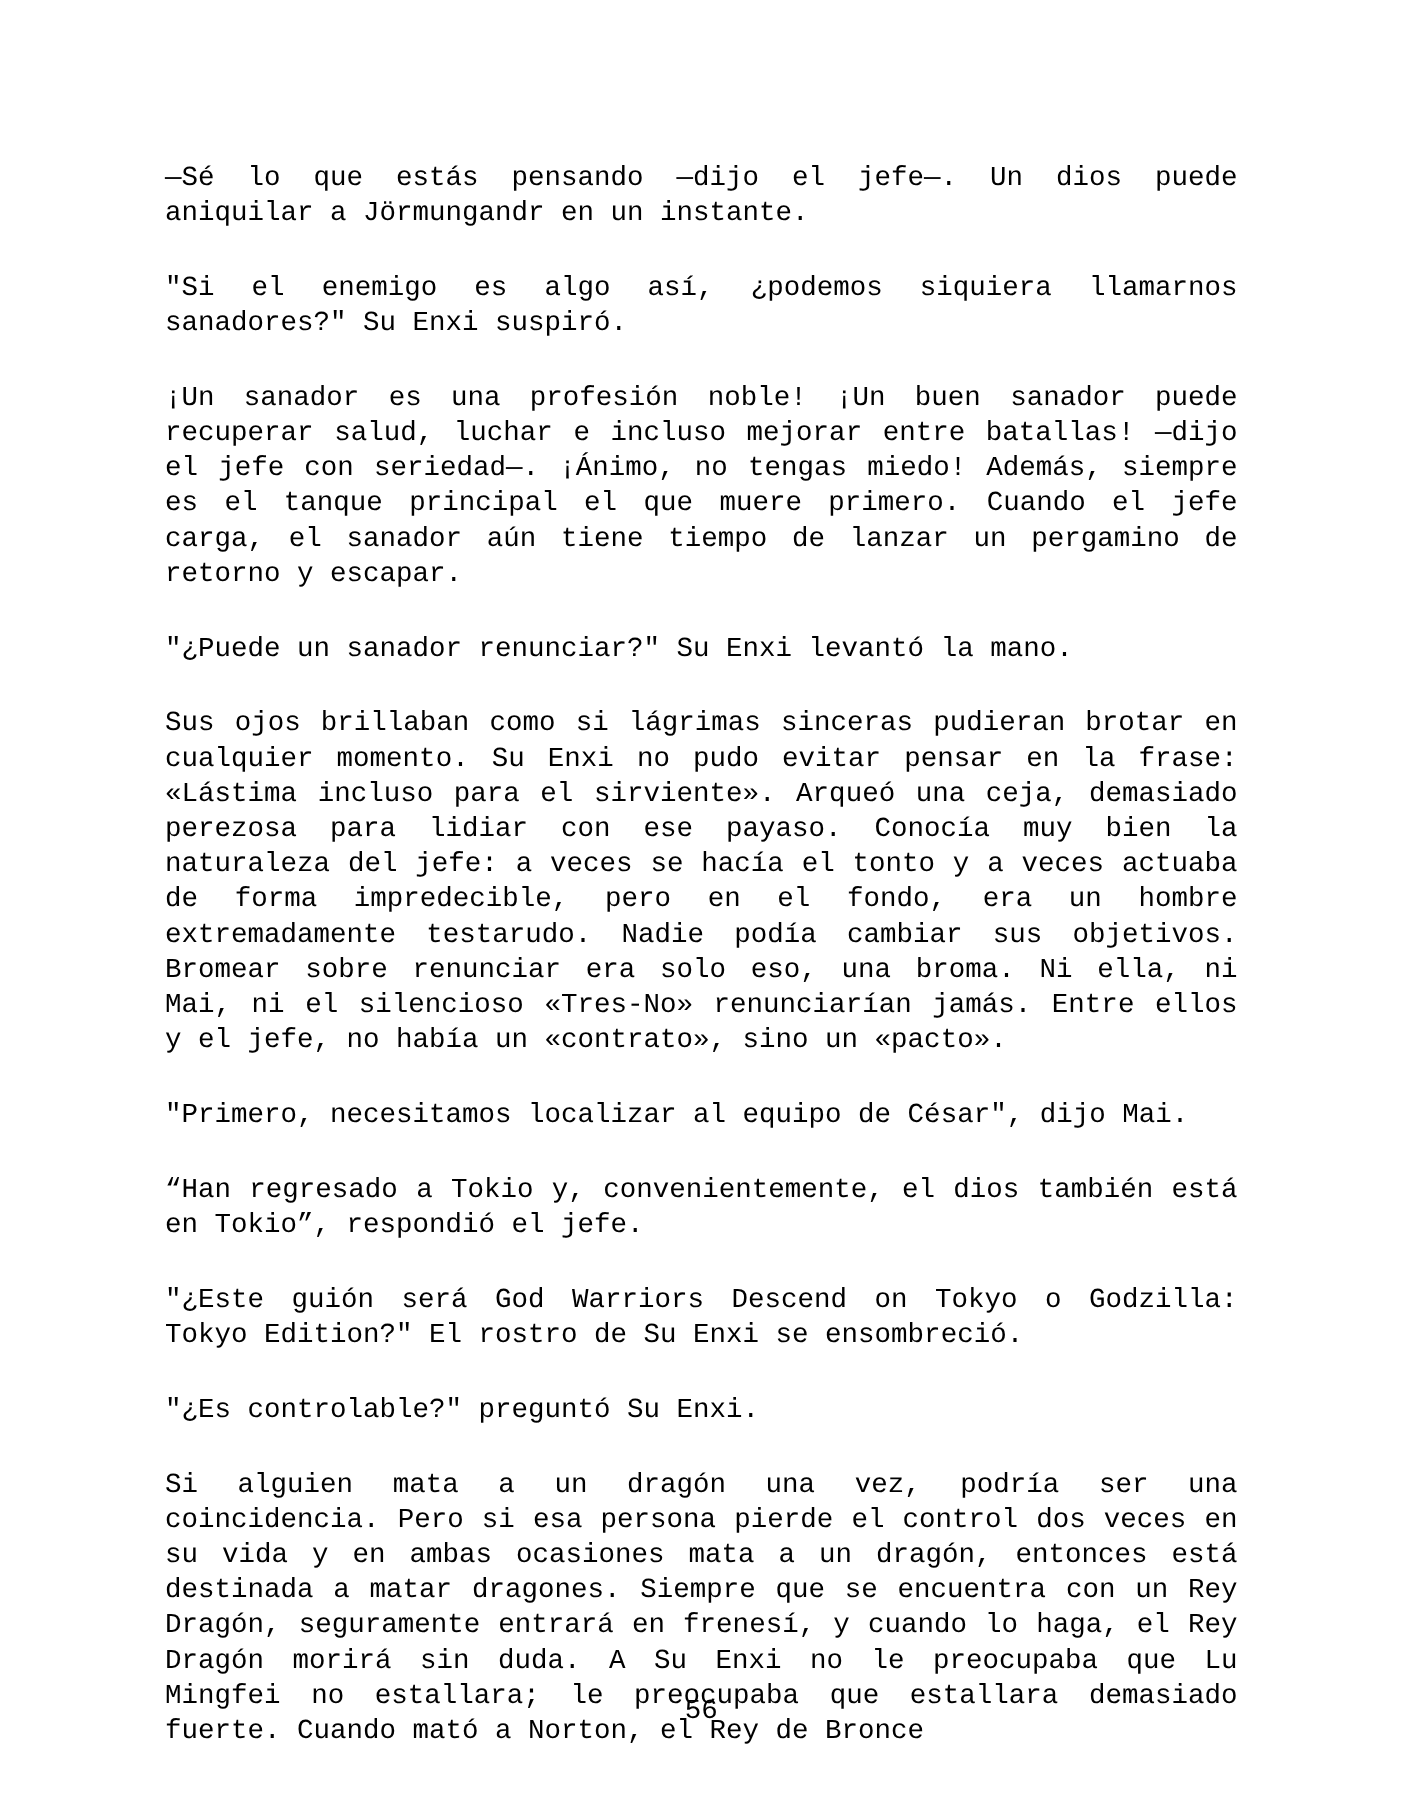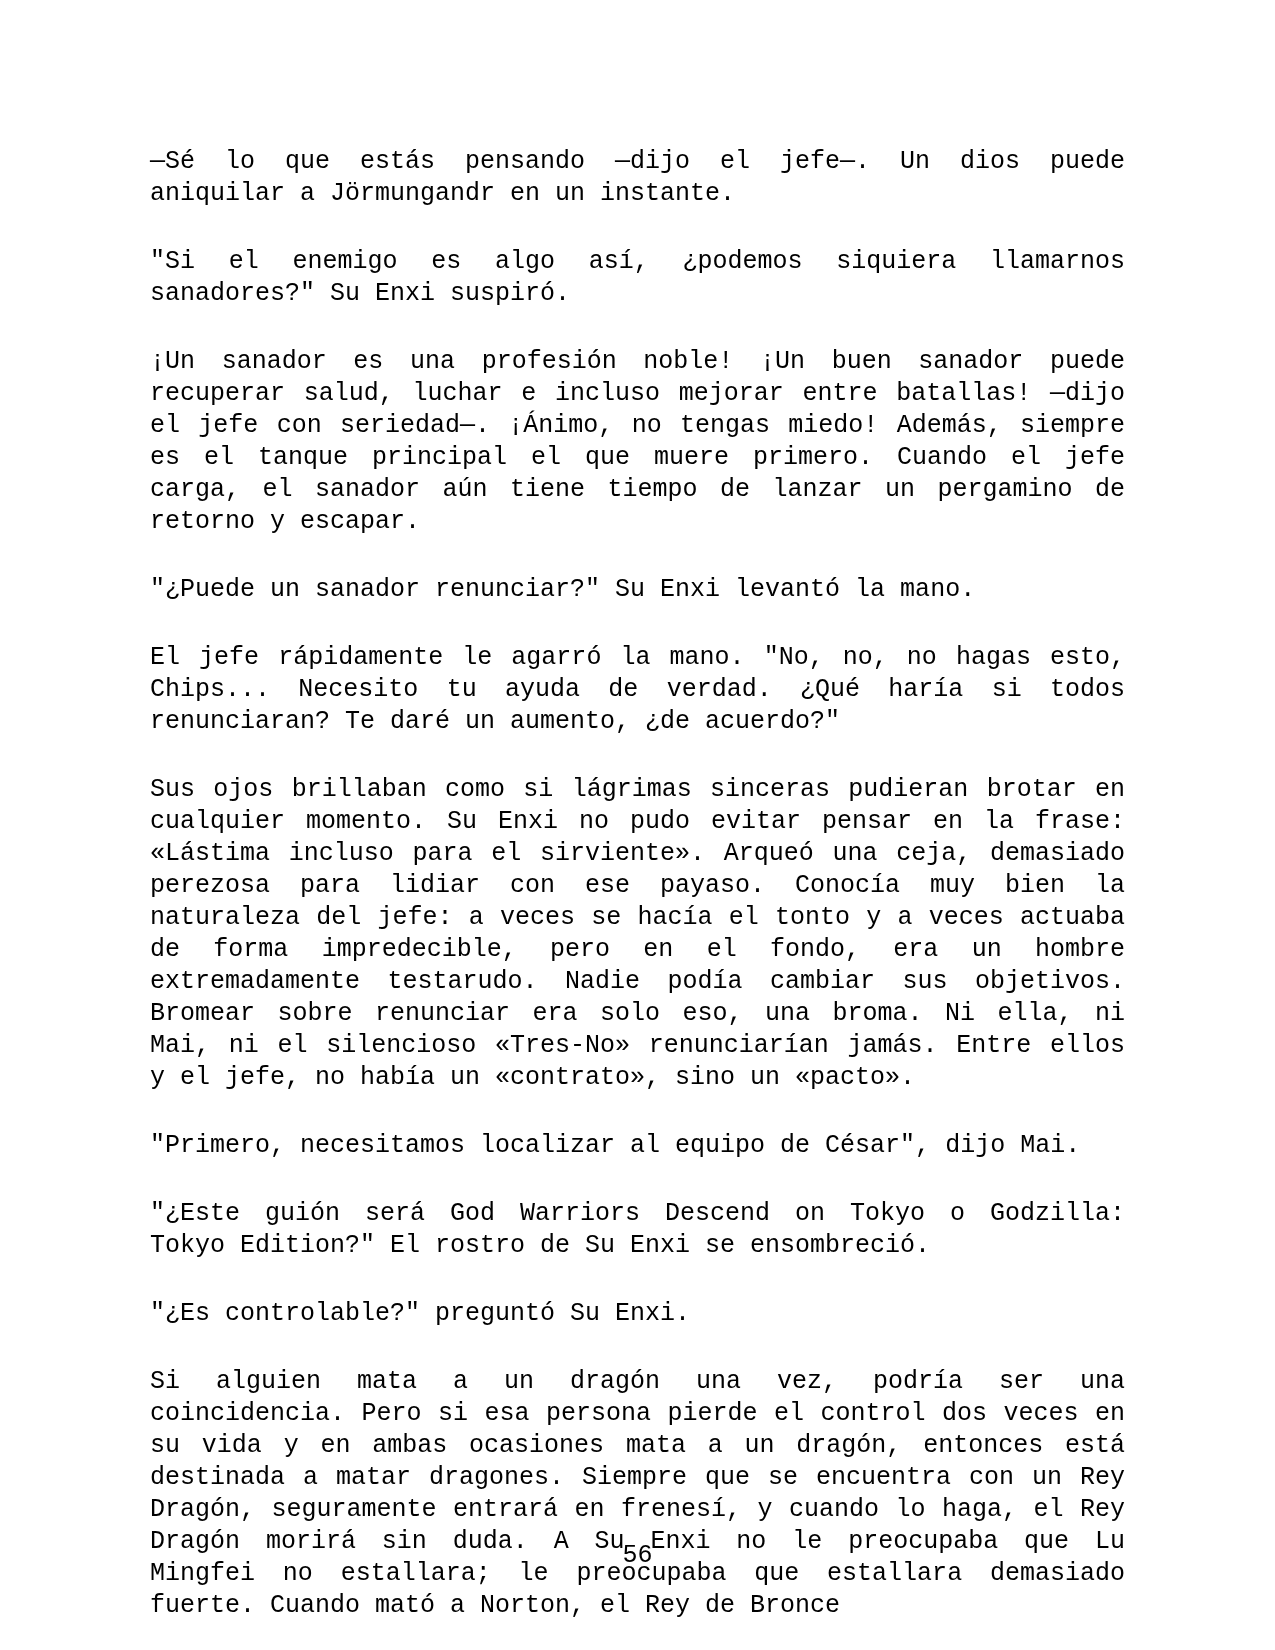--- a/index.html
+++ b/index.html
@@ -41,21 +41,21 @@
 </style>
 </head>
 <body>
 
 <div class="page">
   <div class="content">
     <p>—Sé lo que estás pensando —dijo el jefe—. Un dios puede aniquilar a Jörmungandr en un instante.</p>
     <p>"Si el enemigo es algo así, ¿podemos siquiera llamarnos sanadores?" Su Enxi suspiró.</p>
     <p>¡Un sanador es una profesión noble! ¡Un buen sanador puede recuperar salud, luchar e incluso mejorar entre batallas! —dijo el jefe con seriedad—. ¡Ánimo, no tengas miedo! Además, siempre es el tanque principal el que muere primero. Cuando el jefe carga, el sanador aún tiene tiempo de lanzar un pergamino de retorno y escapar.</p>
     <p>"¿Puede un sanador renunciar?" Su Enxi levantó la mano.</p>
-    <p>El jefe rápidamente le agarró la mano. "No, no, no hagas esto, Chips... Necesito tu ayuda de verdad. ¿Qué haría si todos renunciaran? Te daré un aumento, ¿de acuerdo?"</p>
     <p>Sus ojos brillaban como si lágrimas sinceras pudieran brotar en cualquier momento. Su Enxi no pudo evitar pensar en la frase: «Lástima incluso para el sirviente». Arqueó una ceja, demasiado perezosa para lidiar con ese payaso. Conocía muy bien la naturaleza del jefe: a veces se hacía el tonto y a veces actuaba de forma impredecible, pero en el fondo, era un hombre extremadamente testarudo. Nadie podía cambiar sus objetivos. Bromear sobre renunciar era solo eso, una broma. Ni ella, ni Mai, ni el silencioso «Tres-No» renunciarían jamás. Entre ellos y el jefe, no había un «contrato», sino un «pacto».</p>
     <p>"Primero, necesitamos localizar al equipo de César", dijo Mai.</p>
+    <p>“Han regresado a Tokio y, convenientemente, el dios también está en Tokio”, respondió el jefe.</p>
     <p>"¿Este guión será God Warriors Descend on Tokyo o Godzilla: Tokyo Edition?" El rostro de Su Enxi se ensombreció.</p>
     <p>"¿Es controlable?" preguntó Su Enxi.</p>
     <p>Si alguien mata a un dragón una vez, podría ser una coincidencia. Pero si esa persona pierde el control dos veces en su vida y en ambas ocasiones mata a un dragón, entonces está destinada a matar dragones. Siempre que se encuentra con un Rey Dragón, seguramente entrará en frenesí, y cuando lo haga, el Rey Dragón morirá sin duda. A Su Enxi no le preocupaba que Lu Mingfei no estallara; le preocupaba que estallara demasiado fuerte. Cuando mató a Norton, el Rey de Bronce</p>
   </div>
   <div class="footer">56</div>
 </div>
 
 </body></html>

